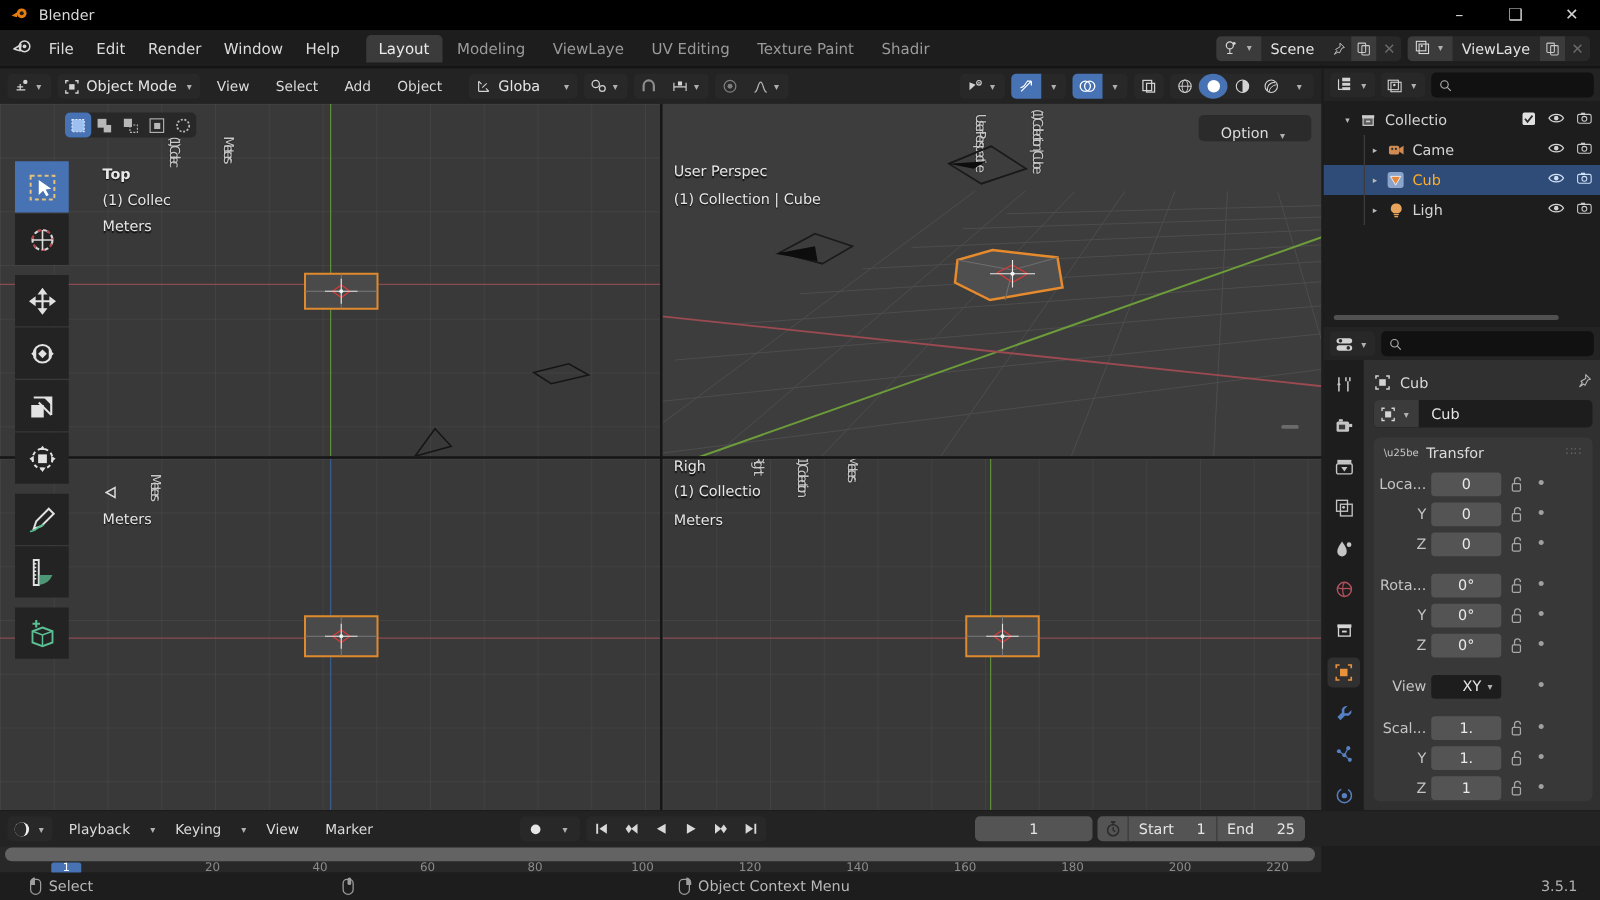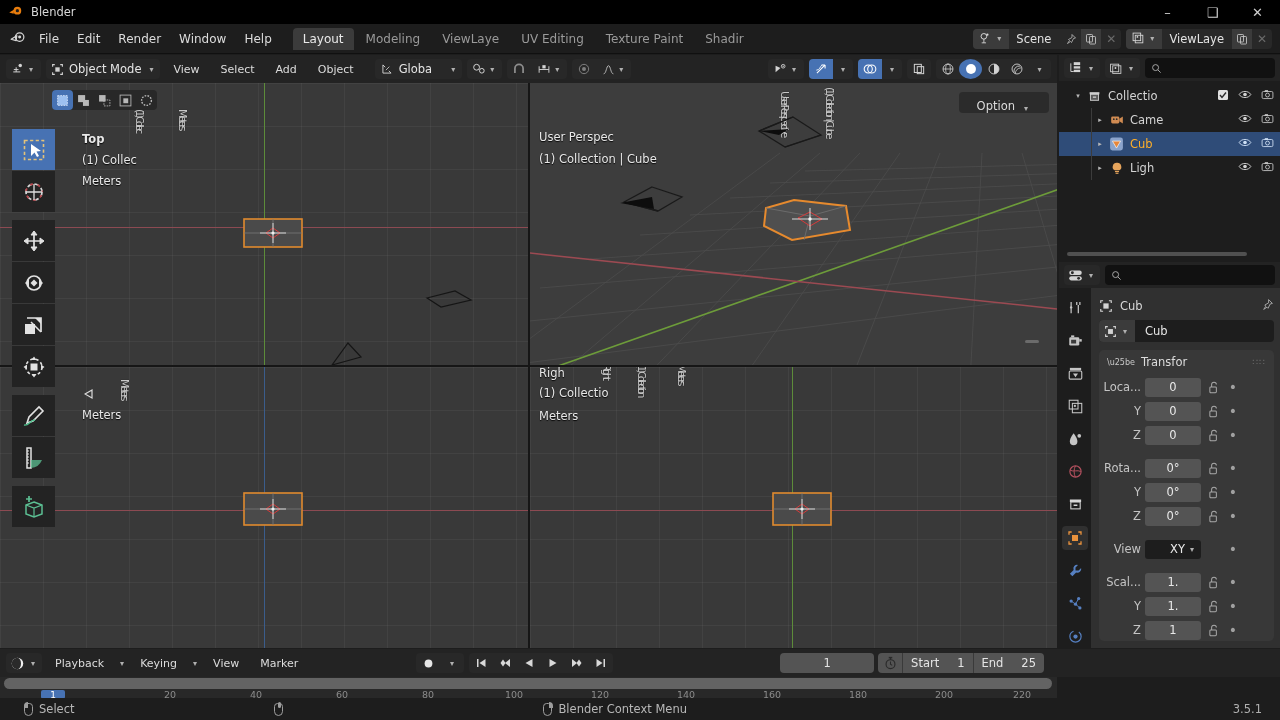--- a/index.html
+++ b/index.html
@@ -1170,18 +1170,18 @@
     </div>
     <div class="sb-item" style="margin-left:200px">
       <span class="mouse mid">
           <i></i>
         </span>
     </div>
     <div class="sb-item" style="margin-left:260px">
       <span class="mouse right">
           <i></i>
         </span>
-      <span>Blender Context Menu</span>
+      <span>Object Context Menu</span>
     </div>
     <div class="sb-ver">3.5.1</div>
   </div>
 
 </div>
 
 </body></html>

